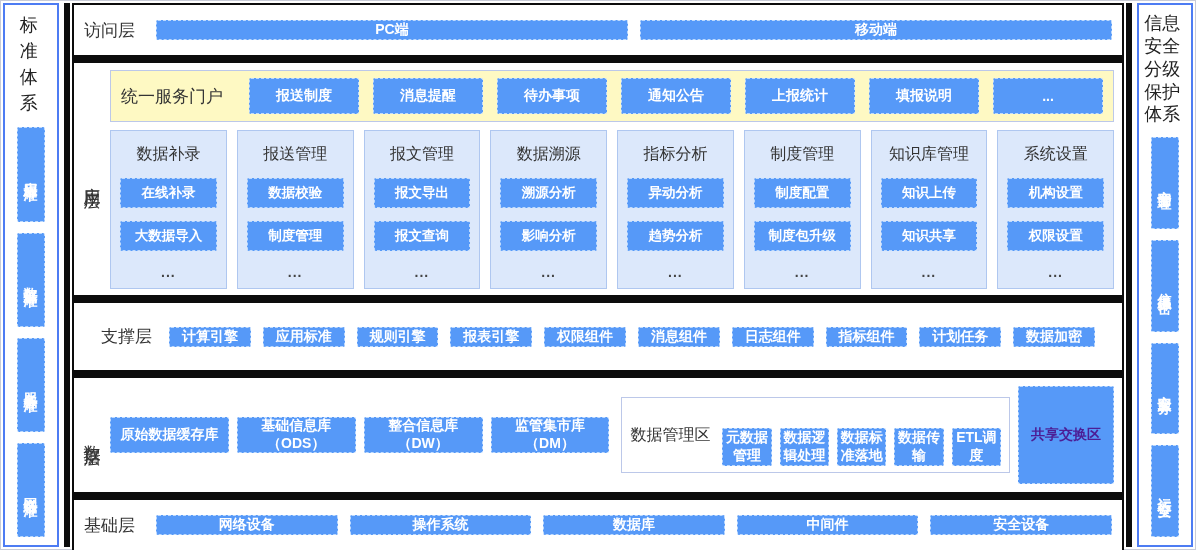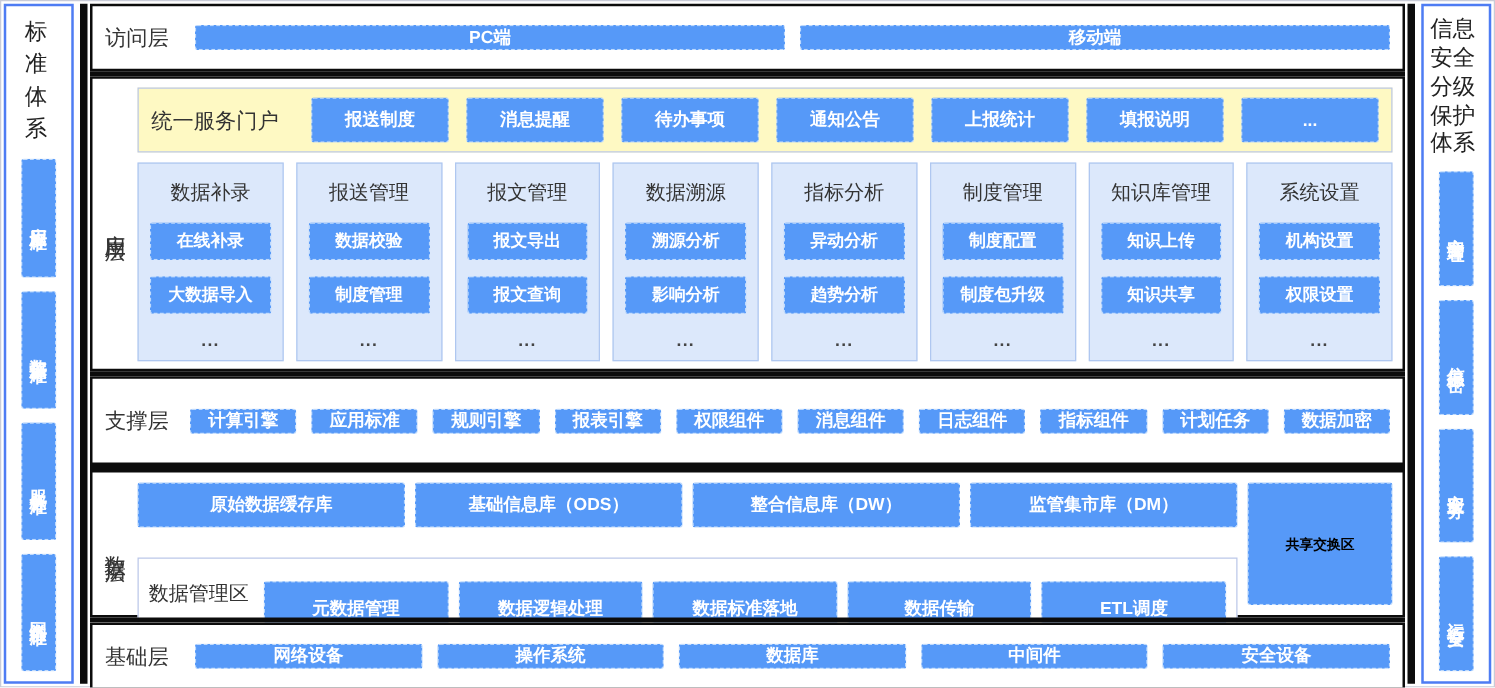--- a/index.html
+++ b/index.html
@@ -31,21 +31,21 @@
   
   .main{flex:1;position:relative;padding:0 8px;display:flex;flex-direction:column;justify-content:space-between;}
   .main::before,.main::after{content:"";position:absolute;top:0;bottom:0;width:6px;background:var(--black);}
   .main::before{left:0}
   .main::after{right:0}
   .sep{height:4px;background:var(--black);flex:none;}
 
   .row{border:2px solid var(--black);background:#fff;display:flex;align-items:center;flex:none;}
   .row.access{height:54px;padding:8px 10px;gap:16px;}
   .row.app{height:236px;padding:7px 8px 9px 0;align-items:stretch;}
-  .row.support{height:71px;padding:8px 10px;gap:12px;}
+  .row.support{height:71px;padding:8px 27px;gap:12px;}
   .row.data{height:118px;padding:8px 8px 8px 0;align-items:stretch;}
   .row.infra{height:54px;padding:8px 10px;gap:16px;}
 
   .row-label{font-size:17px;color:var(--text_dark);flex:none;}
   .row.access .row-label{width:56px;}
   .row.support .row-label{width:56px;}
   .row.infra .row-label{width:56px;}
   .vertical-label{writing-mode:vertical-rl;text-orientation:upright;font-size:17px;color:var(--text_dark);
                   width:36px;display:flex;align-items:center;justify-content:center;letter-spacing:3px;flex:none;}
 
@@ -62,27 +62,27 @@
   .columns{flex:1;display:flex;gap:10px;}
   .col{flex:1;background:var(--col_bg);border:1px solid var(--col_border);
        display:flex;flex-direction:column;padding:8px 9px 6px;}
   .col-title{text-align:center;font-size:16px;color:var(--text_dark);margin:5px 0 13px;white-space:nowrap;}
   .col .btn{height:30px;flex:none;margin-bottom:13px;font-size:13.5px;}
   .col-more{text-align:center;color:#444;font-size:14px;font-weight:bold;margin-top:auto;
             padding-bottom:2px;letter-spacing:1px;}
 
   
   .data-content{flex:1;display:flex;gap:8px;}
-  .data-main{flex:1;display:flex;flex-direction:column;gap:24px;}
+  .data-main{flex:1;display:flex;flex-direction:row;gap:12px;align-items:center;}
   .stores{height:36px;flex:none;gap:8px;}
   .mgmt{flex:1;border:1px solid var(--panel_border);display:flex;align-items:center;gap:12px;padding:6px 8px;background:#fff;}
   .mgmt-label{font-size:16px;color:var(--text_dark);flex:none;}
   .mgmt .btn-row{gap:8px;height:100%;margin-top:24px;}
-  .share-btn{width:116px;flex:none;background:var(--blue);border:1px dashed var(--btn_border);border-radius:2px;
-             color:#000000;font-weight:600;font-size:11px;display:flex;align-items:center;justify-content:center;}
+  .share-btn{width:96px;flex:none;background:var(--blue);border:1px dashed var(--btn_border);border-radius:2px;
+             color:#4c1d95;font-weight:600;font-size:14px;display:flex;align-items:center;justify-content:center;}
 </style>
 </head>
 <body>
 
 <div class="stage">
 
   <aside class="sidebar left">
     <div class="v-title">标准体系</div>
     <div class="v-items" id="left-items">
         <div class="v-item">应用标准</div>

